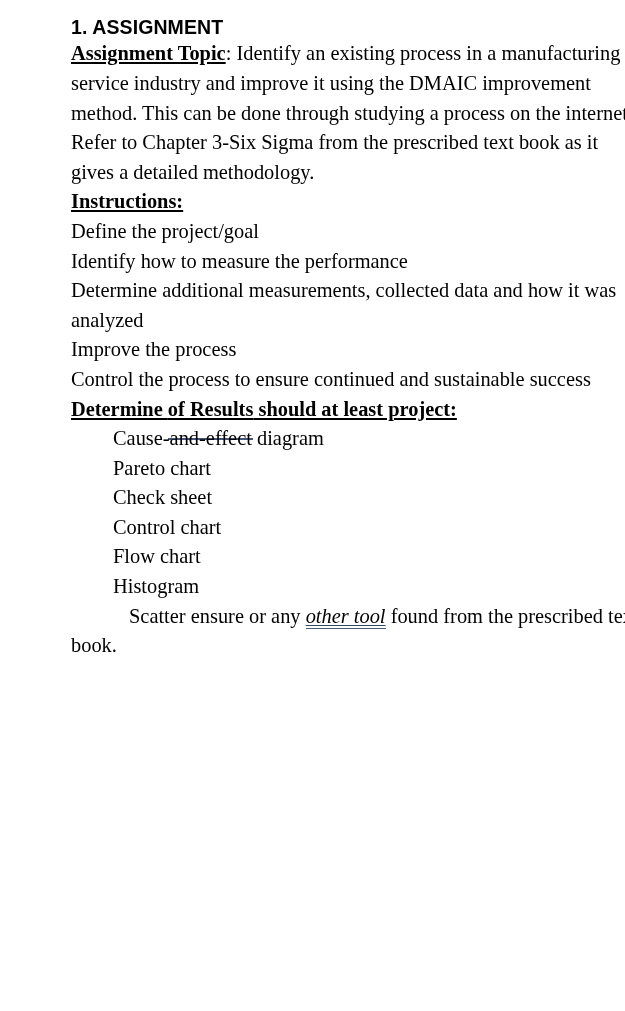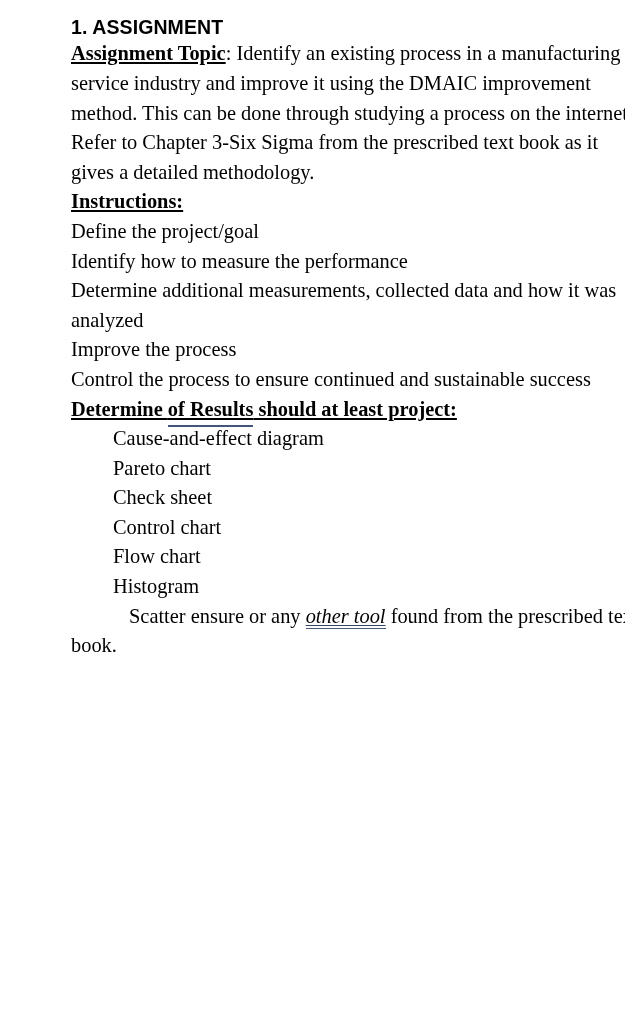--- a/index.html
+++ b/index.html
@@ -71,21 +71,21 @@
   .ital { }
 
   
   .grammar {
     border-bottom: 1.6px solid #4a5a78;
     padding-bottom: 1px;
     font-style: italic;
   }
   .grammar-on-bold {
     border-bottom: 2px solid #44557a;
-    padding-bottom: 5px;
+    padding-bottom: 18px;
   }
   .link-ul {
     text-decoration: underline;
     text-underline-offset: 2px;
     text-decoration-thickness: 1.3px;
     text-decoration-color: #36465f;
   }
   .indent-list { padding-left: 42px; }
 
   .list-block p { margin: 0; }

